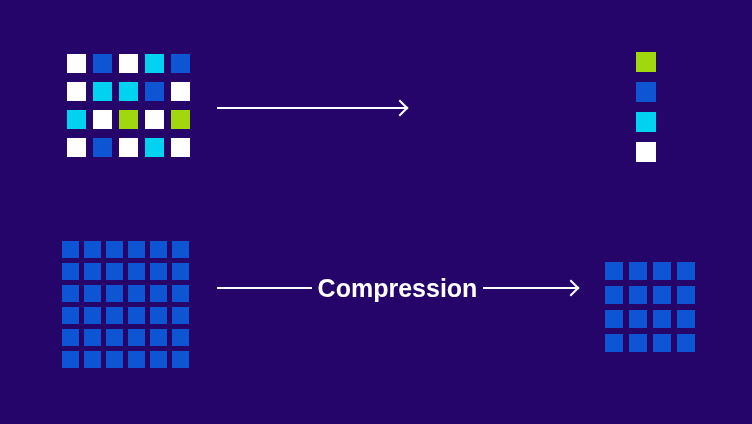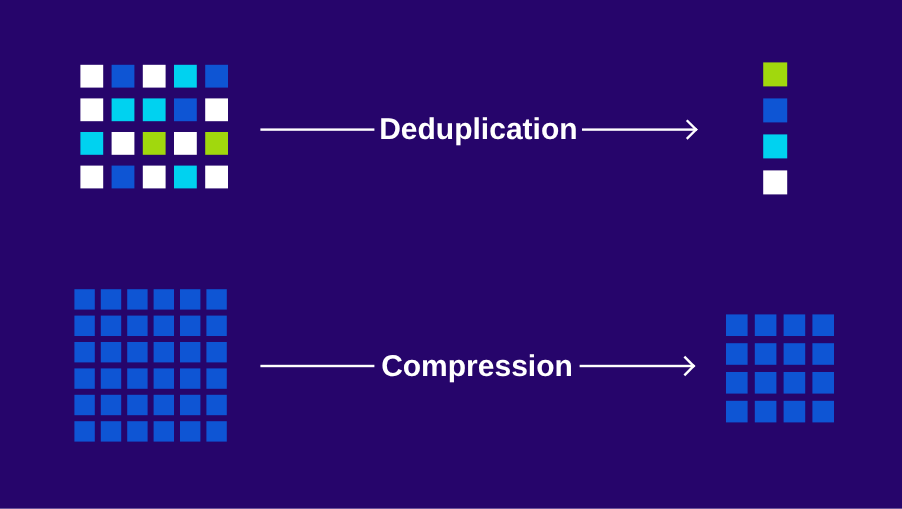--- a/index.html
+++ b/index.html
@@ -59,21 +59,21 @@
   
   .connector {
     position: absolute;
     left: 217px;
     width: 361px;
     height: 32px;
     display: flex;
     align-items: center;
   }
   #dedup-connector { top: 92px; }
-  #comp-connector  { top: 289px; }
+  #comp-connector  { top: 272px; }
 
   .hline {
     flex: 0 0 95px;
     height: 2px;
     background: var(--line, #FFFFFF);
   }
   .flow-label {
     flex: 1 1 auto;
     text-align: center;
     color: var(--line, #FFFFFF);
@@ -125,21 +125,20 @@
         <div class="cell" style="background: rgb(161, 216, 13);"></div>
         <div class="cell" style="background: rgb(255, 255, 255);"></div>
         <div class="cell" style="background: rgb(14, 85, 212);"></div>
         <div class="cell" style="background: rgb(255, 255, 255);"></div>
         <div class="cell" style="background: rgb(0, 210, 240);"></div>
         <div class="cell" style="background: rgb(255, 255, 255);"></div>
       </div>
 
     <div class="connector" id="dedup-connector">
       <span class="hline"></span>
-      <span class="flow-label">Deduplication</span>
       <span class="arrow-line"></span>
     </div>
 
     <div class="grid" id="dedup-result">
         <div class="cell" style="background: rgb(161, 216, 13);"></div>
         <div class="cell" style="background: rgb(14, 85, 212);"></div>
         <div class="cell" style="background: rgb(0, 210, 240);"></div>
         <div class="cell" style="background: rgb(255, 255, 255);"></div>
       </div>
   </section>

